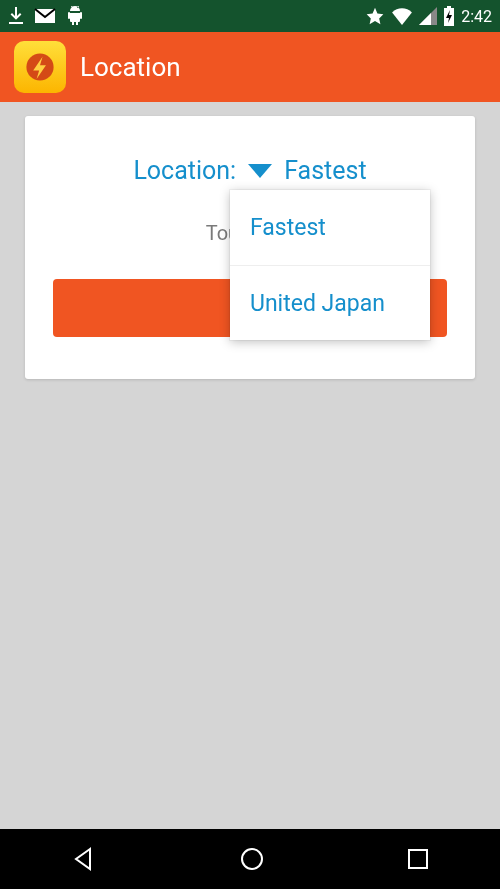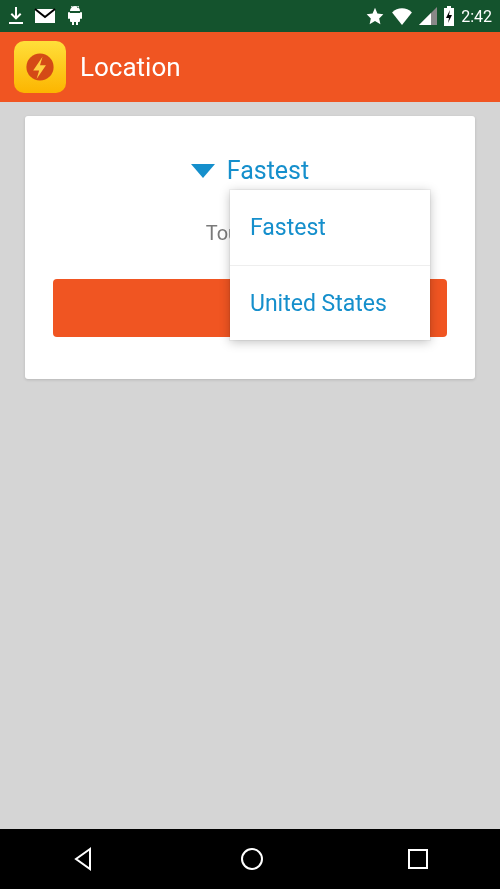--- a/index.html
+++ b/index.html
@@ -161,30 +161,31 @@
     <svg viewBox="0 0 40 40">
       <circle cx="20" cy="20" r="16" fill="#d44a16"></circle>
       <path d="M23 8l-11 16h7l-3 10 11-16h-7l3-10z" fill="#ffd040"></path>
     </svg>
   </div>
   <span>Location</span>
 </div>
 
 <div class="card">
   <div class="location-row">
+    <span>Location:</span>
     <span class="dropdown-arrow"></span>
     <span>Fastest</span>
   </div>
   <div class="hint">Touch but</div>
   <button class="start-btn">S</button>
 </div>
 
 <div class="dropdown-menu">
   <div class="dropdown-item">Fastest</div>
-  <div class="dropdown-item">United States</div>
+  <div class="dropdown-item">United Japan</div>
 </div>
 
 <div class="nav-bar">
   <svg width="28" height="28" viewBox="0 0 28 28">
       <path d="M20 4L6 14l14 10z" fill="none" stroke="#fff" stroke-width="2"></path>
     </svg>
   <svg width="28" height="28" viewBox="0 0 28 28">
       <circle cx="14" cy="14" r="10" fill="none" stroke="#fff" stroke-width="2"></circle>
     </svg>
   <svg width="24" height="24" viewBox="0 0 24 24">

